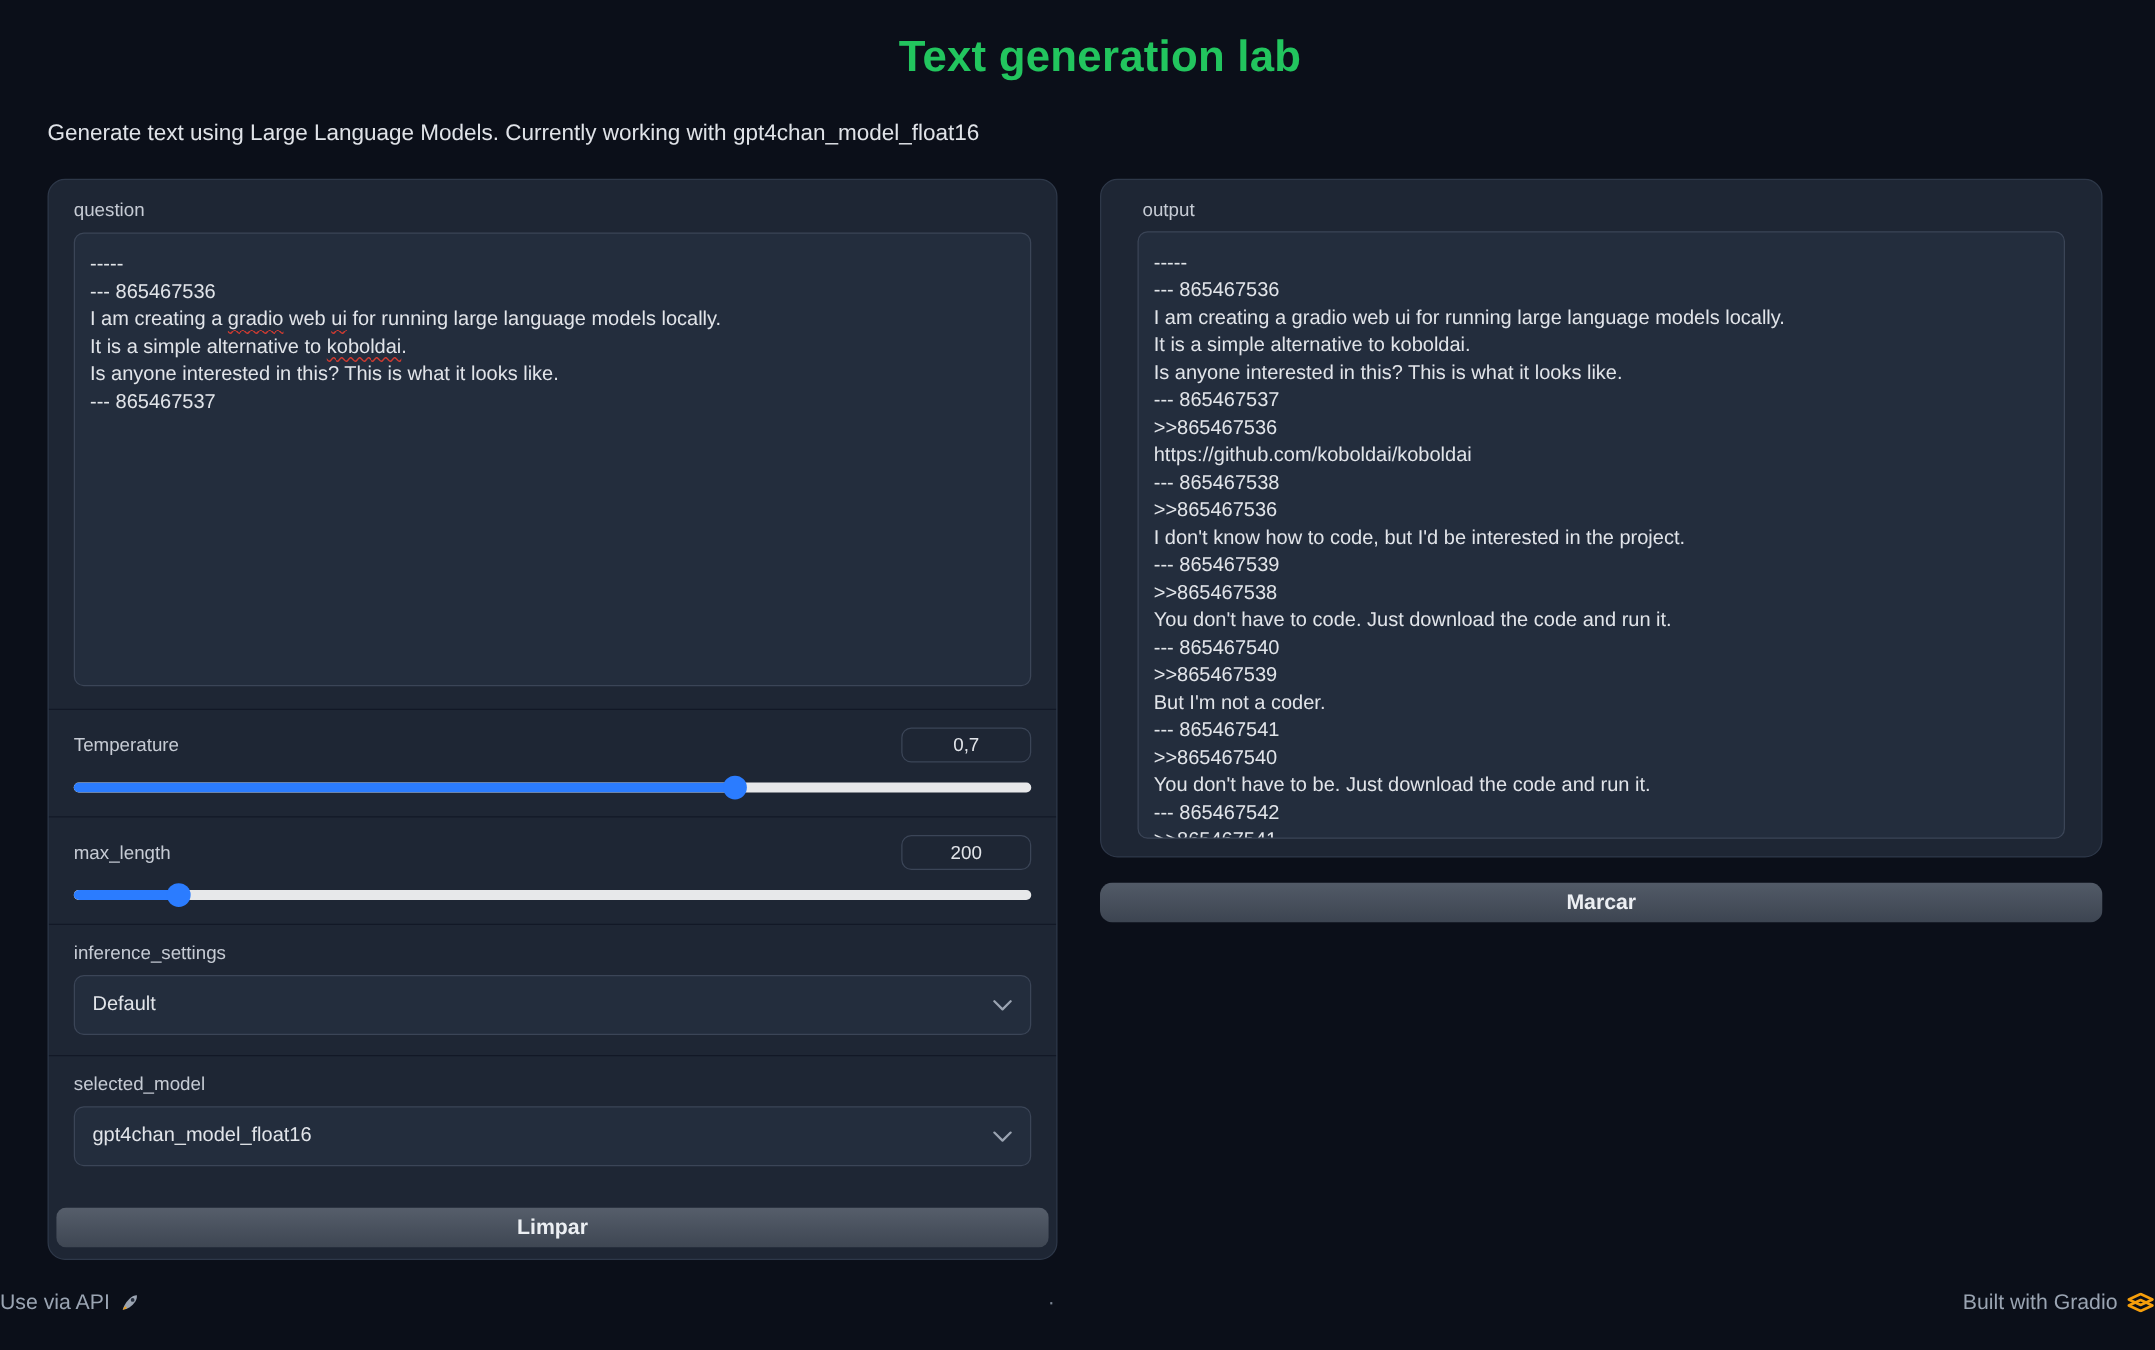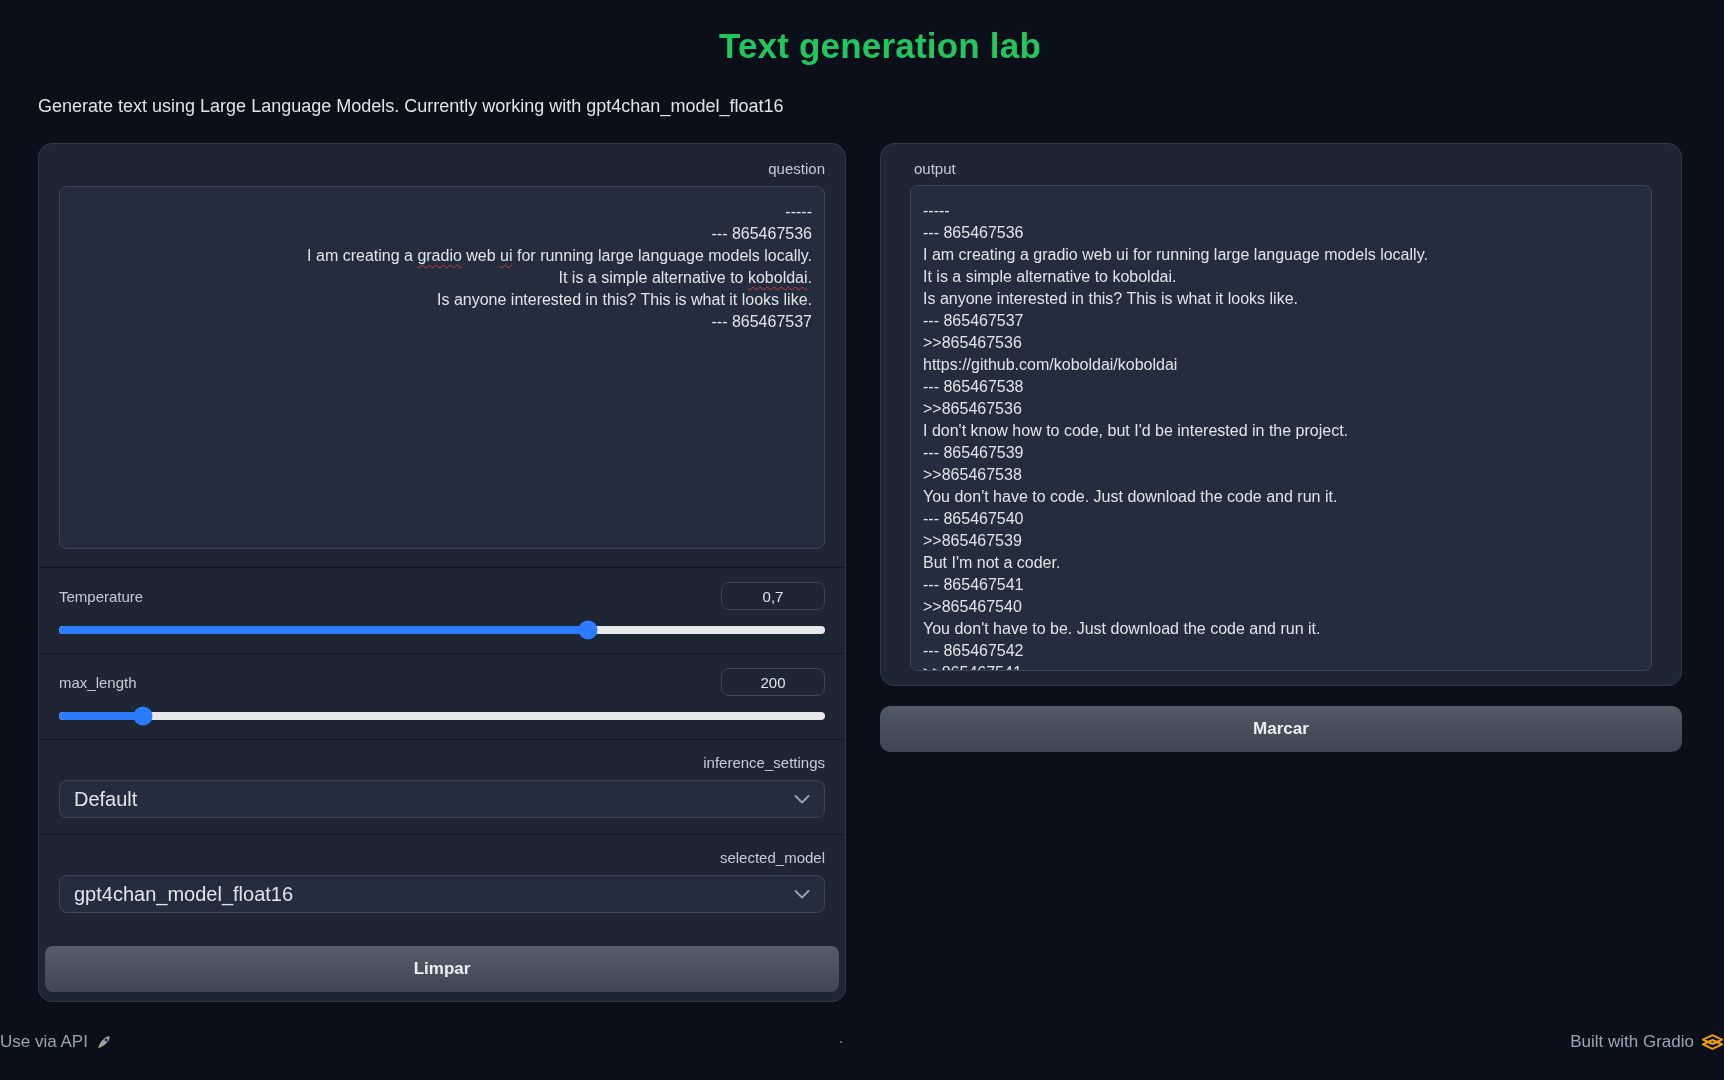--- a/index.html
+++ b/index.html
@@ -25,21 +25,21 @@
     margin:30px 0 0 38px; font-size:18px; color:#e0e3e8;
   }
   .main{ display:flex; gap:34px; padding:26px 42px 0 38px; align-items:flex-start;}
   .panel{
     background:var(--panel-bg); border:1px solid var(--panel-border);
     border-radius:14px; overflow:hidden;
   }
   .left{ width:808px; }
   .right-col{ width:802px; }
 
-  .block{ padding:14px 20px;text-align:right; }
+  .block{ padding:14px 20px; }
   .q-block{ padding:16px 20px 18px; }
   .block label{
     display:block; font-size:15px; color:var(--label); margin-bottom:9px;
   }
   .divider{ border-top:1px solid var(--divider); height:0; }
 
   .textarea{
     background:var(--input-bg); border:1px solid var(--input-border);
     border-radius:8px; font-size:16px; line-height:22px; color:var(--text);
     white-space:pre-line; overflow:hidden;
@@ -64,29 +64,29 @@
     height:8px; border-radius:5px; background:var(--slider-track); overflow:hidden;
   }
   .slider-fill{ height:100%; background:var(--slider-blue); border-radius:5px 0 0 5px; }
   .slider-handle{
     position:absolute; top:50%; width:19px; height:19px; border-radius:50%;
     background:var(--slider-blue); transform:translate(-50%,-50%);
   }
 
   .dd-block{ padding:14px 20px 16px; }
   .dropdown{
-    height:38px; border:1px solid var(--input-border); border-radius:8px;
+    height:48px; border:1px solid var(--input-border); border-radius:8px;
     background:var(--input-bg);
     display:flex; align-items:center; justify-content:space-between;
-    padding:0 14px; font-size:20px; color:var(--text); cursor:pointer;
+    padding:0 14px; font-size:16px; color:var(--text); cursor:pointer;
   }
 
   .btn-row{ display:flex; gap:17px; margin:17px 6px 9px; }
   .btn{
-    height:46px; border-radius:8px; font-family:"Liberation Sans", sans-serif;
+    height:32px; border-radius:8px; font-family:"Liberation Sans", sans-serif;
     font-size:17px; font-weight:700; color:#eceff3; cursor:pointer; border:none;
   }
   .btn-row .btn{ flex:1; }
   .btn.secondary{
     background:var(--secondary-button);
     background-image:linear-gradient(rgba(255,255,255,.09), rgba(0,0,0,.10));
   }
   .btn.primary{
     background:var(--accent-orange);
     background-image:linear-gradient(rgba(255,255,255,.10), rgba(0,0,0,.12));

